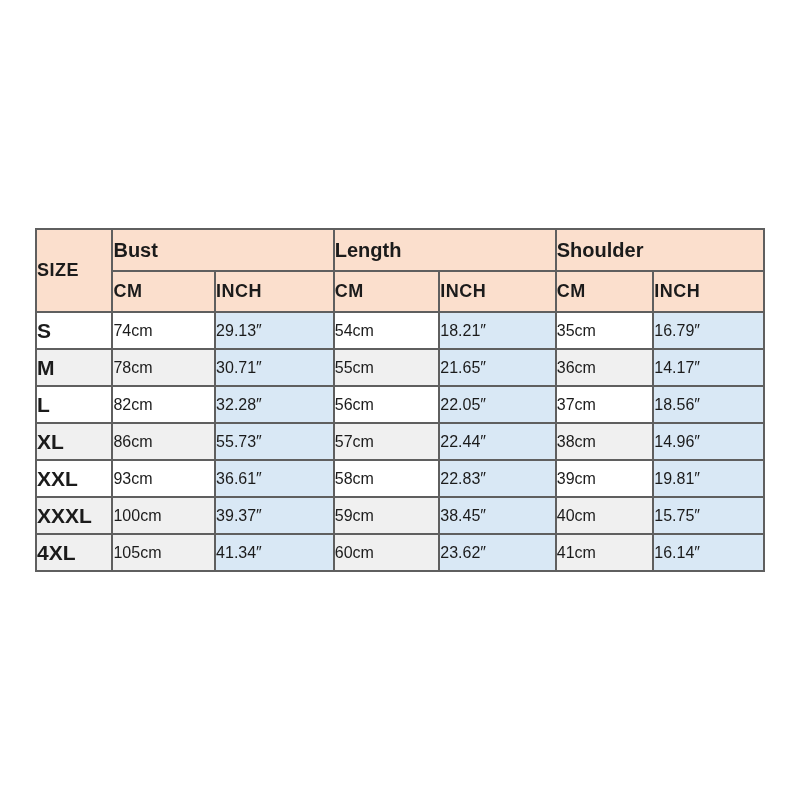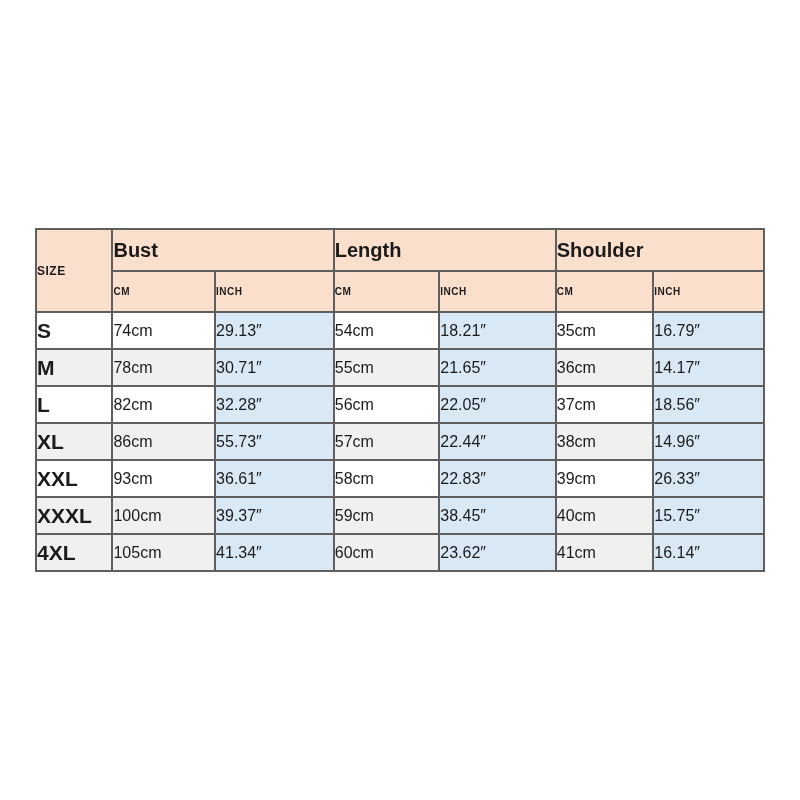--- a/index.html
+++ b/index.html
@@ -26,22 +26,22 @@
   table.size-chart td {
     border: 2px solid var(--border, #5f5f5f);
     text-align: left;
     vertical-align: middle;
     padding: 0;
     overflow: hidden;
     white-space: nowrap;
   }
   thead th { background: var(--header-bg, #fbdfcd); }
   th.group-h  { font-size: 20px; font-weight: bold; height: 40px; }
-  th.unit-h   { font-size: 10px; font-weight: bold; height: 39px; letter-spacing: 0.5px; }
-  th.size-h   { font-size: 12px; font-weight: bold; letter-spacing: 0.5px; }
+  th.unit-h   { font-size: 18px; font-weight: bold; height: 39px; letter-spacing: 0.5px; }
+  th.size-h   { font-size: 18px; font-weight: bold; letter-spacing: 0.5px; }
   tbody td    { font-size: 16px; height: 35px; background: #ffffff; }
   tbody td.size-label { font-size: 21px; font-weight: bold; }
   tbody td.inch { background: var(--inch-bg, #d9e8f5); margin-left: 34px; }
   tbody tr.shaded td.plain { background: var(--row-shade, #f0f0f0); }
   col.c-size  { width: 10.5%; }
   col.c-cm1   { width: 14.1%; }
   col.c-inch1 { width: 16.3%; }
   col.c-cm2   { width: 14.5%; }
   col.c-inch2 { width: 16.0%; }
   col.c-cm3   { width: 13.4%; }
@@ -114,21 +114,21 @@
         <td class="plain">38cm</td>
         <td class="inch">14.96″</td>
       </tr>
       <tr>
         <td class="size-label plain">XXL</td>
         <td class="plain">93cm</td>
         <td class="inch">36.61″</td>
         <td class="plain">58cm</td>
         <td class="inch">22.83″</td>
         <td class="plain">39cm</td>
-        <td class="inch">26.33″</td>
+        <td class="inch">19.81″</td>
       </tr>
       <tr class="shaded">
         <td class="size-label plain">XXXL</td>
         <td class="plain">100cm</td>
         <td class="inch">39.37″</td>
         <td class="plain">59cm</td>
         <td class="inch">38.45″</td>
         <td class="plain">40cm</td>
         <td class="inch">15.75″</td>
       </tr>

